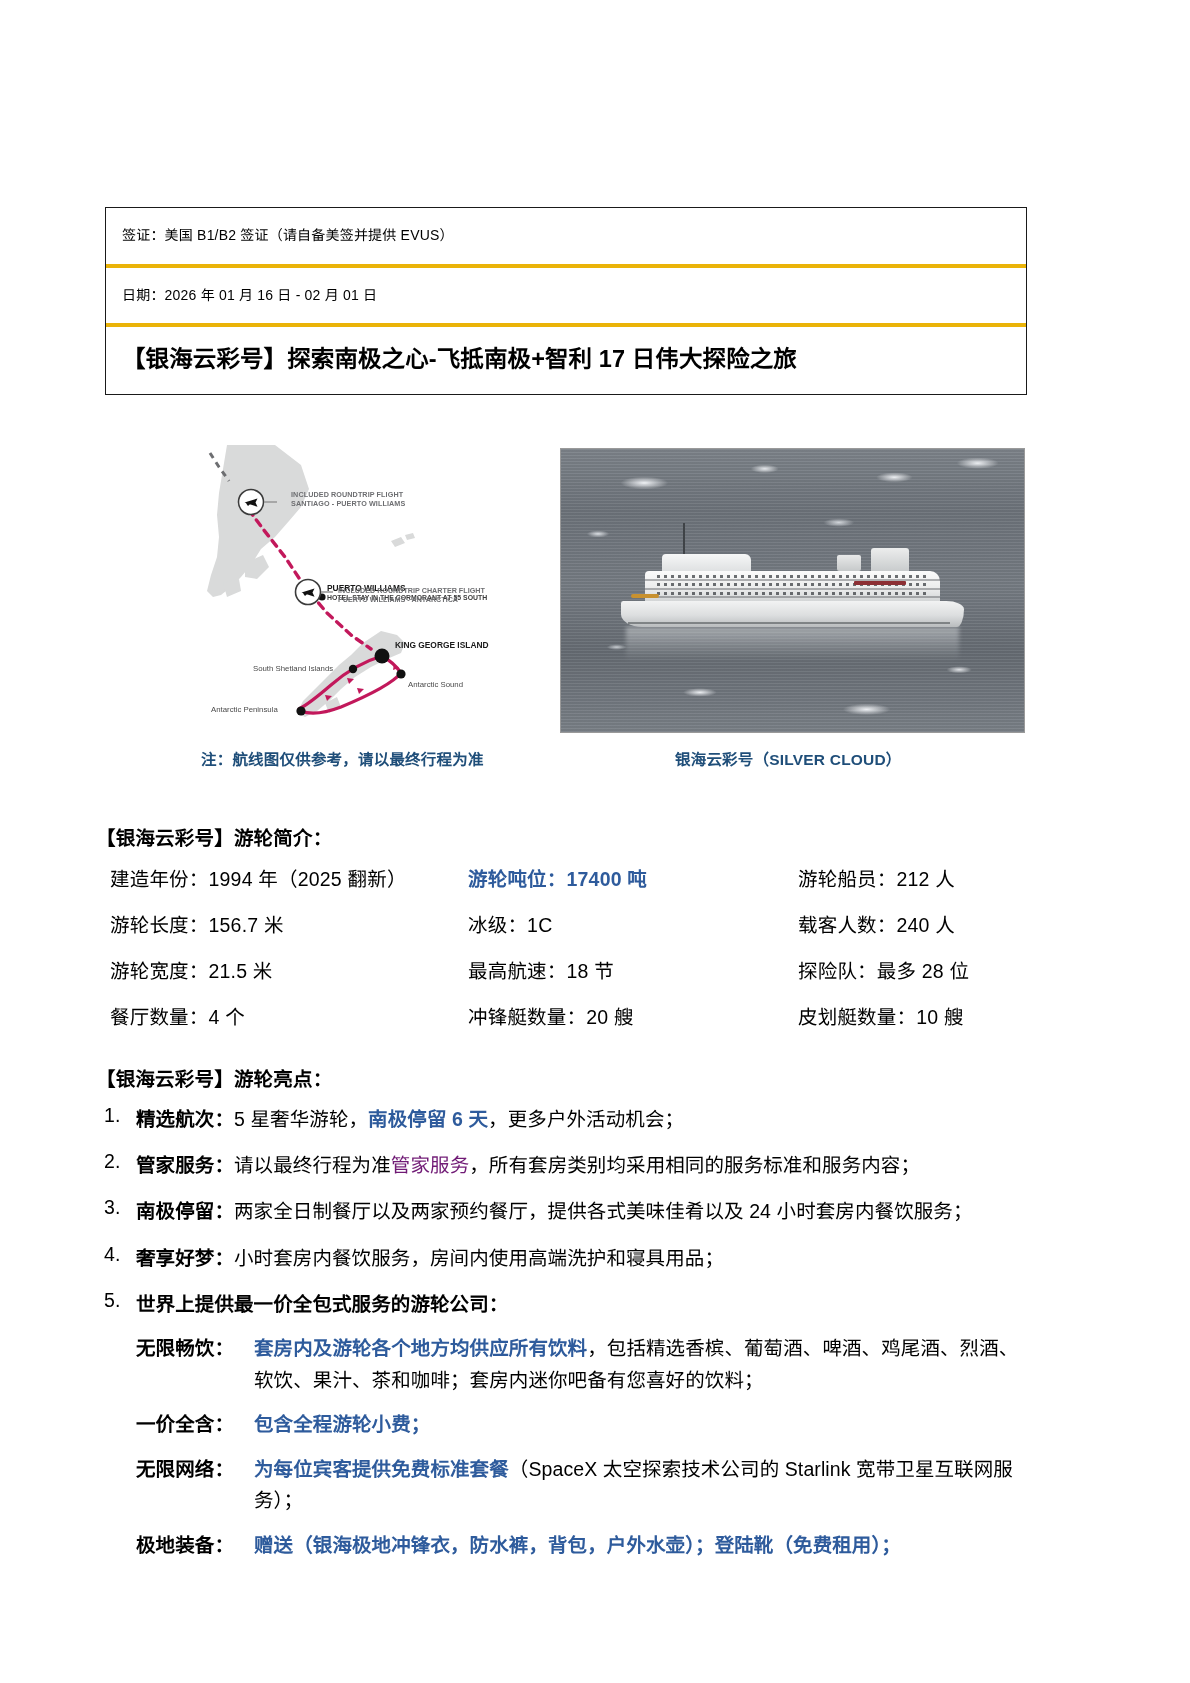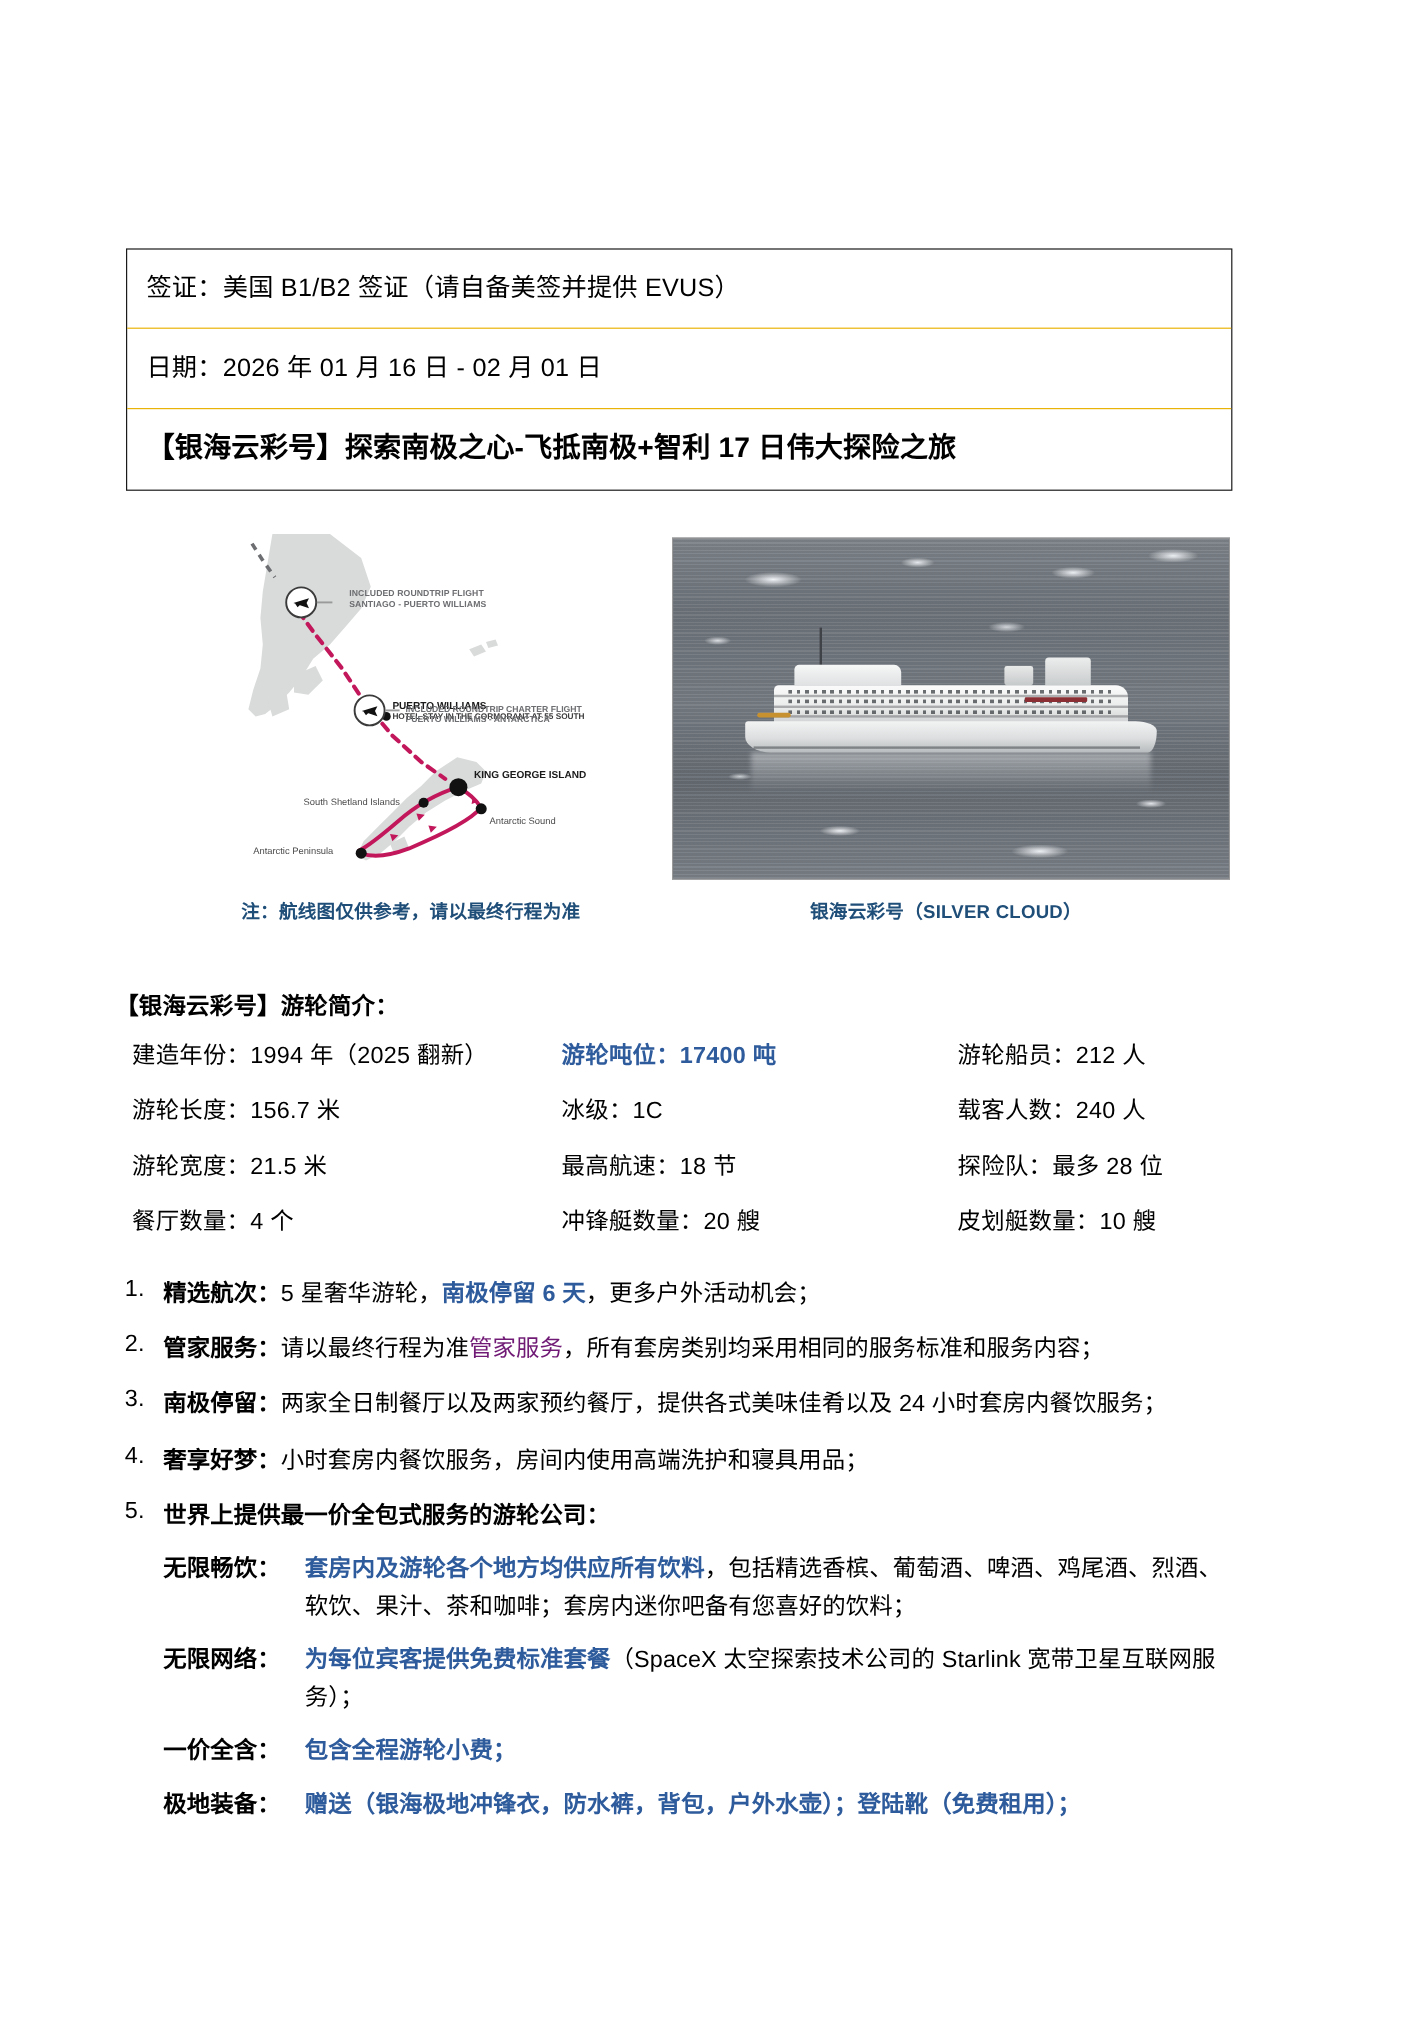--- a/index.html
+++ b/index.html
@@ -28,23 +28,23 @@
   .info-table {
     position: absolute;
     left: 105px;
     top: 207px;
     width: 920px;
     border: 1px solid #1a1a1a;
     border-collapse: collapse;
     background: #fff;
   }
   .info-table .row {
-    border-bottom: 1px solid #eab308;
+    border-bottom: 4px solid #eab308;
     padding: 18px 18px 18px 16px;
-    font-size: 21px;
+    font-size: 14px;
     letter-spacing: 0.2px;
     line-height: 1.4;
   }
   .info-table .row:last-child { border-bottom: none; }
   .info-table .row.title-row {
     padding: 16px 18px 18px 16px;
     font-size: 23.5px;
     font-weight: bold;
     letter-spacing: 0.1px;
   }
@@ -398,20 +398,21 @@
       <div class="spec-cell">游轮宽度：21.5 米</div>
       <div class="spec-cell">最高航速：18 节</div>
       <div class="spec-cell">探险队：最多 28 位</div>
       <div class="spec-cell">餐厅数量：4 个</div>
       <div class="spec-cell">冲锋艇数量：20 艘</div>
       <div class="spec-cell">皮划艇数量：10 艘</div>
     </div>
   </div>
 
   <div class="section" style="top:1063px;">
+    <div class="sec-heading">【银海云彩号】游轮亮点：</div>
 
     <ul class="hl-list">
 
       <li class="hl-item">
         <span class="hl-num">1.</span>
         <span class="hl-body">
           <span class="hl-label">精选航次：</span><span>5 星奢华游轮，</span><span class="blue-b">南极停留 6 天</span><span>，更多户外活动机会；</span>
         </span>
       </li>
 
@@ -441,27 +442,27 @@
         <span class="hl-body">
           <span class="hl-label">世界上提供最一价全包式服务的游轮公司：</span>
 
           <ul class="sub-list">
             <li class="sub-item">
               <span class="sub-label">无限畅饮：</span>
               <span class="sub-text"><span class="blue-b">套房内及游轮各个地方均供应所有饮料</span><span>，包括精选香槟、葡萄酒、啤酒、鸡尾酒、烈酒、软饮、果汁、茶和咖啡；套房内迷你吧备有您喜好的饮料；</span></span>
             </li>
 
             <li class="sub-item">
+              <span class="sub-label">一价全含：</span>
+              <span class="sub-text"><span class="blue-b">包含全程游轮小费；</span></span>
+            </li>
+
+            <li class="sub-item">
               <span class="sub-label">无限网络：</span>
               <span class="sub-text"><span class="blue-b">为每位宾客提供免费标准套餐</span><span>（SpaceX 太空探索技术公司的 Starlink 宽带卫星互联网服务）；</span></span>
-            </li>
-
-            <li class="sub-item">
-              <span class="sub-label">一价全含：</span>
-              <span class="sub-text"><span class="blue-b">包含全程游轮小费；</span></span>
             </li>
 
             <li class="sub-item">
               <span class="sub-label">极地装备：</span>
               <span class="sub-text"><span class="blue-b">赠送（银海极地冲锋衣，防水裤，背包，户外水壶）；登陆靴（免费租用）；</span></span>
             </li>
           </ul>
         </span>
       </li>
 

